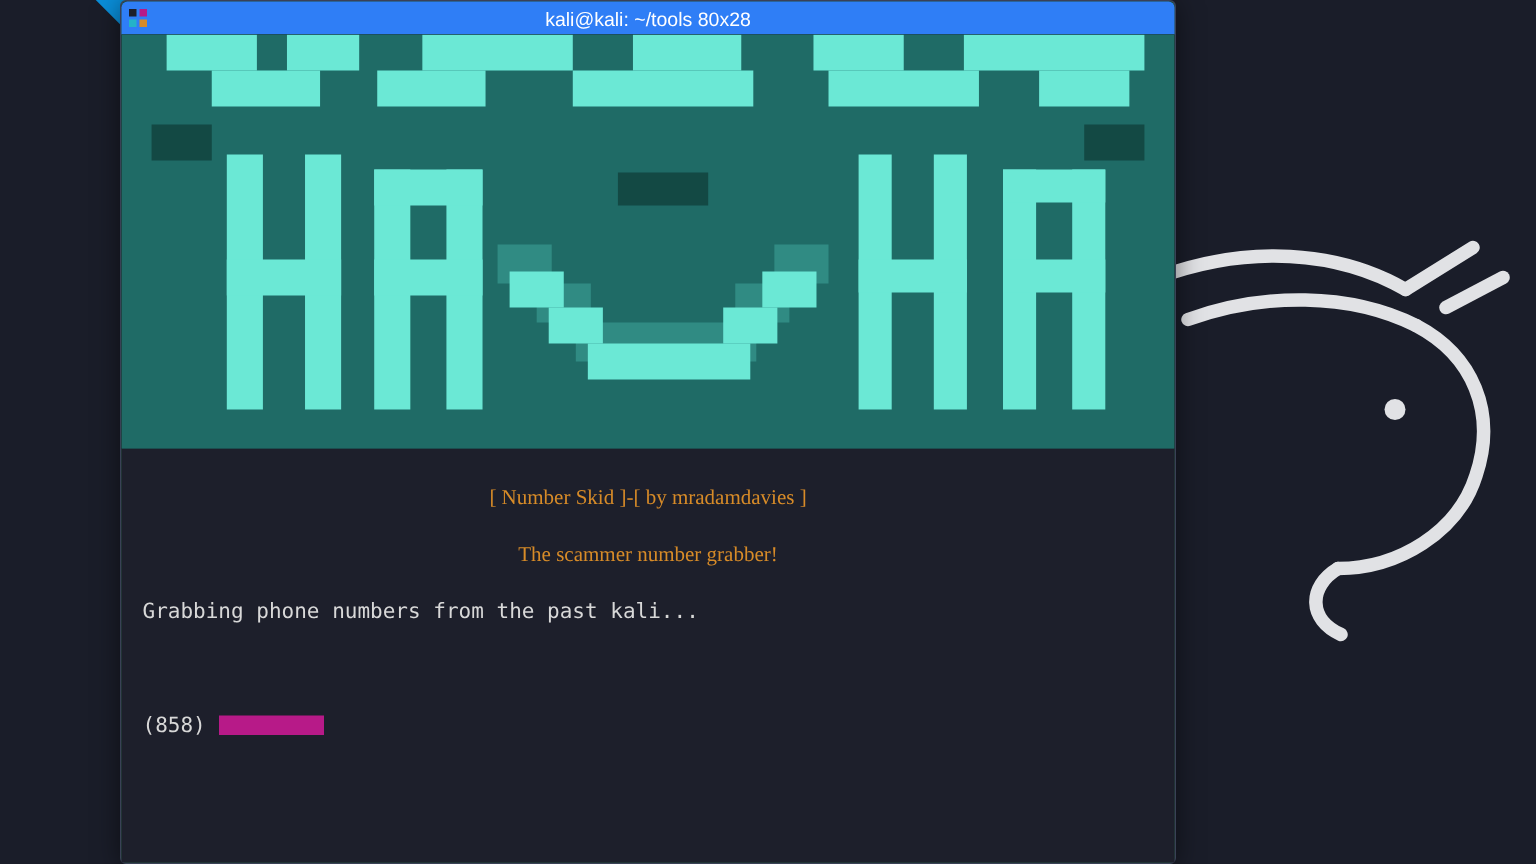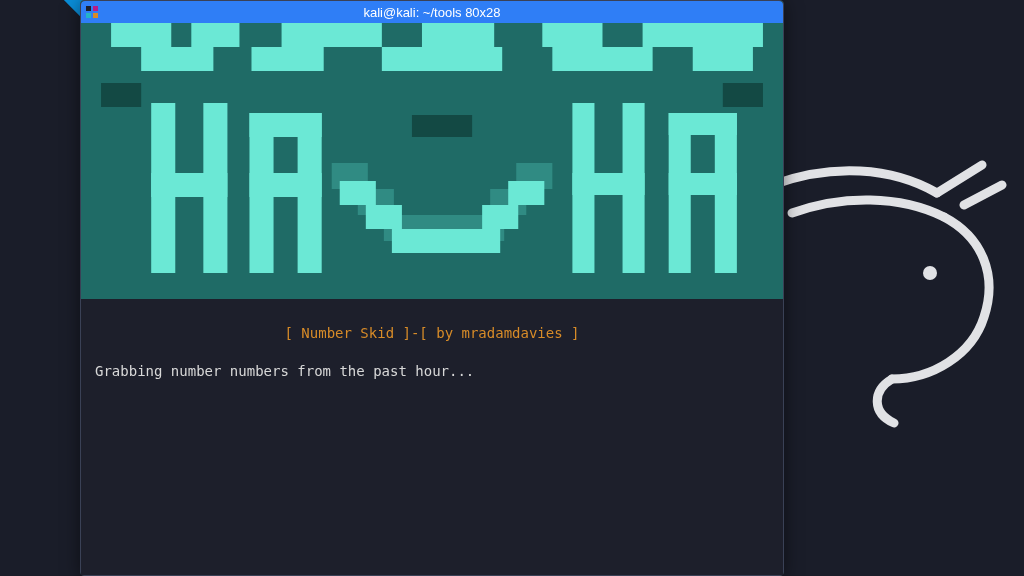--- a/index.html
+++ b/index.html
@@ -101,21 +101,21 @@
       position: relative;
       margin: 0;
     }
     .banner svg { width: 100%; height: 100%; display:block; }
 
     .output {
       padding: 6px 14px;
       line-height: 1.35;
       white-space: pre;
     }
-    .center { text-align: center; }
+    .center { text-align: center; font-family: Liberation Serif, serif; }
     .orange { color: #d78b28; }
     .white  { color: #d8d8d8; }
     .redact {
       display: inline-block;
       width: 70px; height: 13px;
       background: #b71a88;
       vertical-align: -2px;
     }
     .redact.short { width: 58px; }
   </style>
@@ -204,22 +204,24 @@
         <g fill="#134944">
           <rect x="20" y="60" width="40" height="24"></rect>
           <rect x="640" y="60" width="40" height="24"></rect>
           <rect x="330" y="92" width="60" height="22"></rect>
         </g>
       </svg>
     </div>
 
     <div class="output">
 <div class="center orange">[ Number Skid ]-[ by mradamdavies ]</div>
-<div class="white">Grabbing number numbers from the past hour...</div>
+<div class="center orange">The scammer number grabber!</div>
+<div class="white">Grabbing phone numbers from the past kali...</div>
 <div>&nbsp;</div>
+<div class="white"><span>(858)</span> <span class="redact"></span></div>
 
 
 
 
 
     </div>
 
   </div>
 </div>
 

